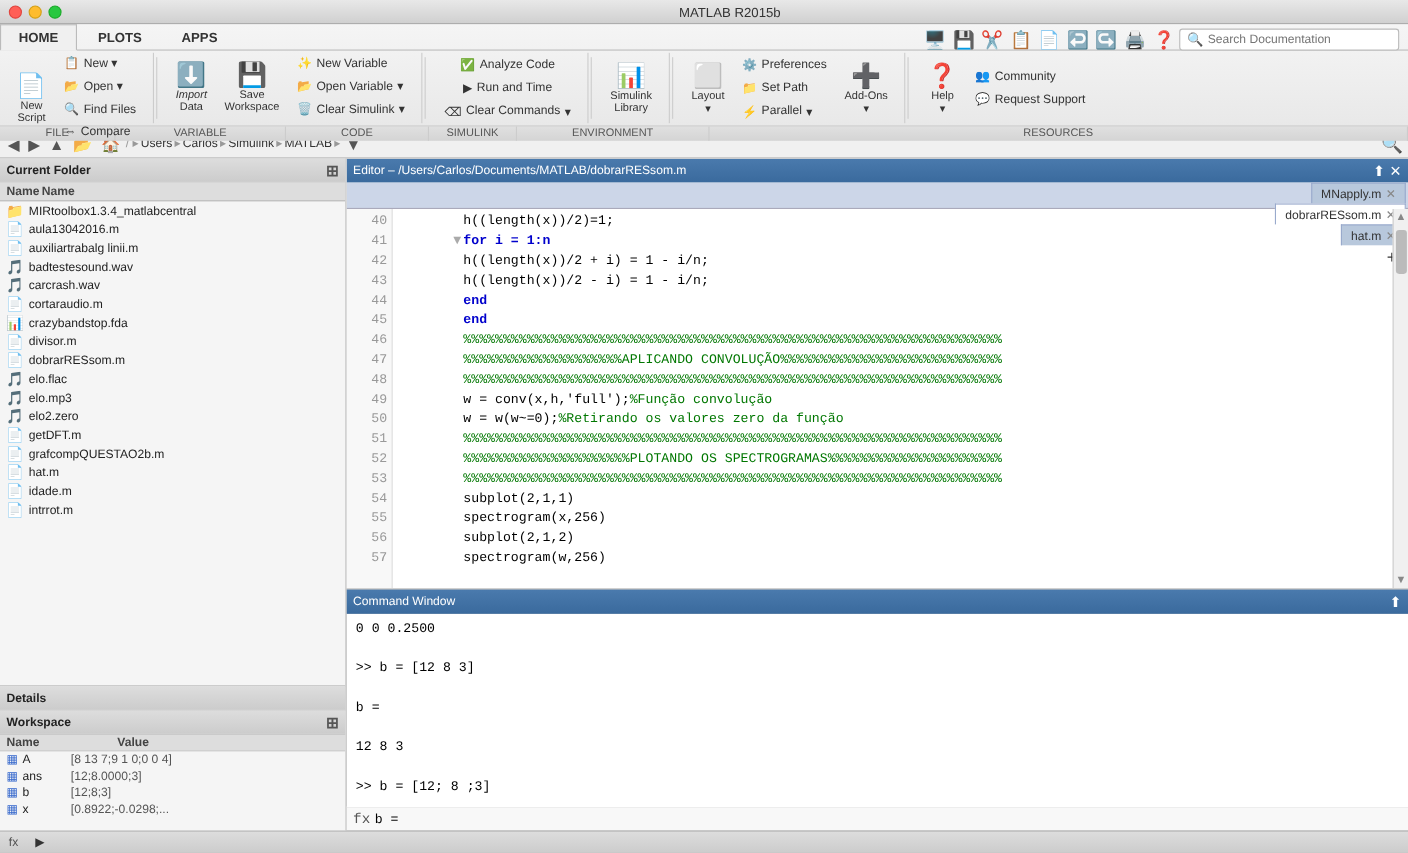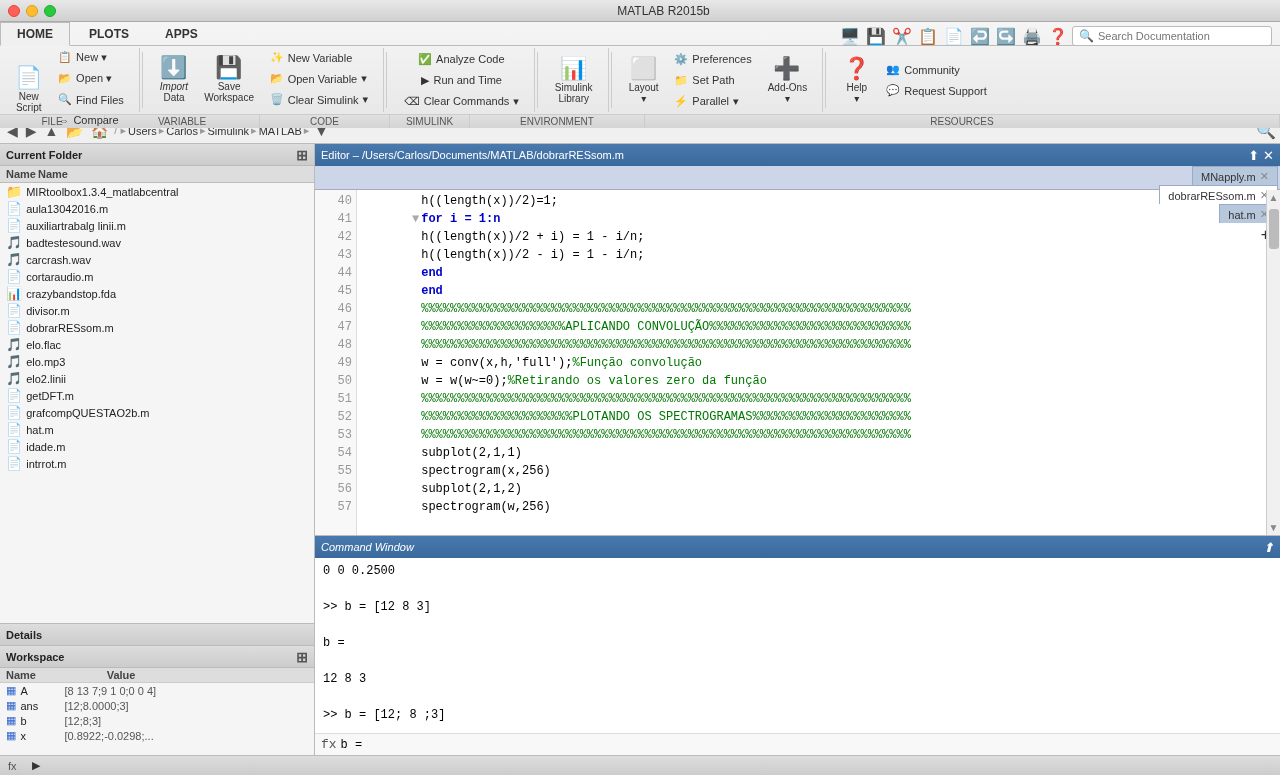--- a/index.html
+++ b/index.html
@@ -162,21 +162,20 @@
     #editor-content { flex: 1; overflow: auto; display: flex; font-family: 'Courier New', monospace; font-size: 12px; gap: 47px; }
     #line-numbers { width: 40px; background: #f8f8f8; border-right: 1px solid #ddd; padding: 2px 4px; color: #999; font-size: 12px; line-height: 18px; text-align: right; user-select: none; min-height: 100%; }
     #code-content { flex: 1; padding: 2px 8px; line-height: 18px; white-space: pre; overflow: visible; }
 
     
     #cmd-area { height: 220px; display: flex; flex-direction: column; border-top: 1px solid #bbb; }
     #cmd-titlebar {
       height: 22px; background: linear-gradient(to bottom, #4a7aad, #3a6a9d);
       display: flex; align-items: center; justify-content: space-between;
       padding: 0 6px;
-      font-style: italic;
     }
     #cmd-titlebar .title { font-size: 11px; color: white; font-weight: 500; }
     #cmd-titlebar .btn { font-size: 13px; color: white; cursor: pointer; }
     #cmd-content { flex: 1; background: white; overflow-y: auto; padding: 4px 8px; font-family: 'Courier New', monospace; font-size: 12px; line-height: 18px; }
     #cmd-input-row {
       height: 22px; background: #f8f8f8; border-top: 1px solid #ddd;
       display: flex; align-items: center; padding: 0 6px; gap: 4px;
       font-family: 'Courier New', monospace; font-size: 12px;
     }
     #cmd-input-row .fx { font-size: 13px; color: #555; }
@@ -445,21 +444,21 @@
           <div class="file-item">
             <span class="file-icon">🎵</span>
             <span class="file-name">elo.flac</span>
           </div>
           <div class="file-item">
             <span class="file-icon">🎵</span>
             <span class="file-name">elo.mp3</span>
           </div>
           <div class="file-item">
             <span class="file-icon">🎵</span>
-            <span class="file-name">elo2.linii</span>
+            <span class="file-name">elo2.zero</span>
           </div>
           <div class="file-item">
             <span class="file-icon">📄</span>
             <span class="file-name">getDFT.m</span>
           </div>
           <div class="file-item">
             <span class="file-icon">📄</span>
             <span class="file-name">grafcompQUESTAO2b.m</span>
           </div>
           <div class="file-item">

